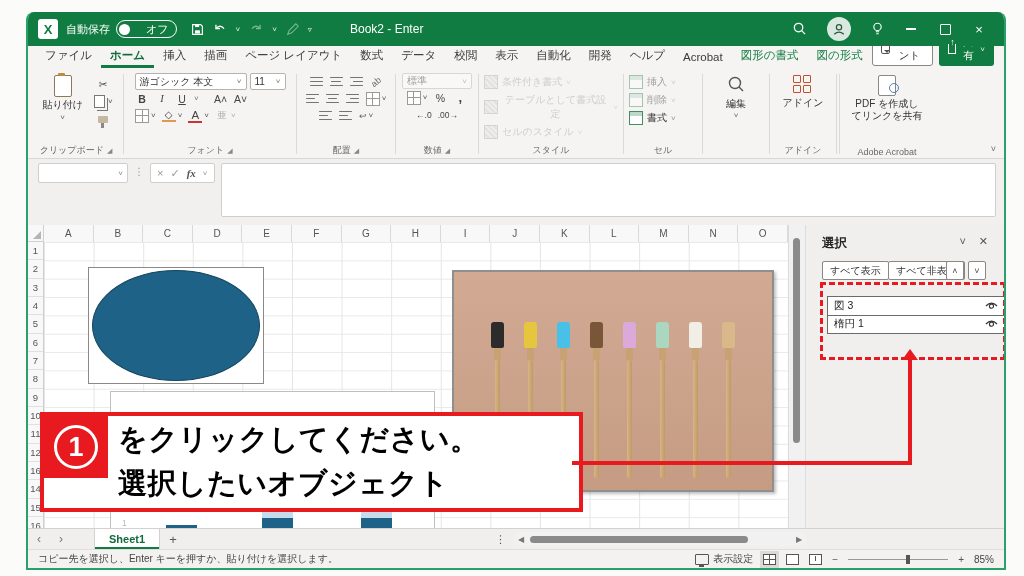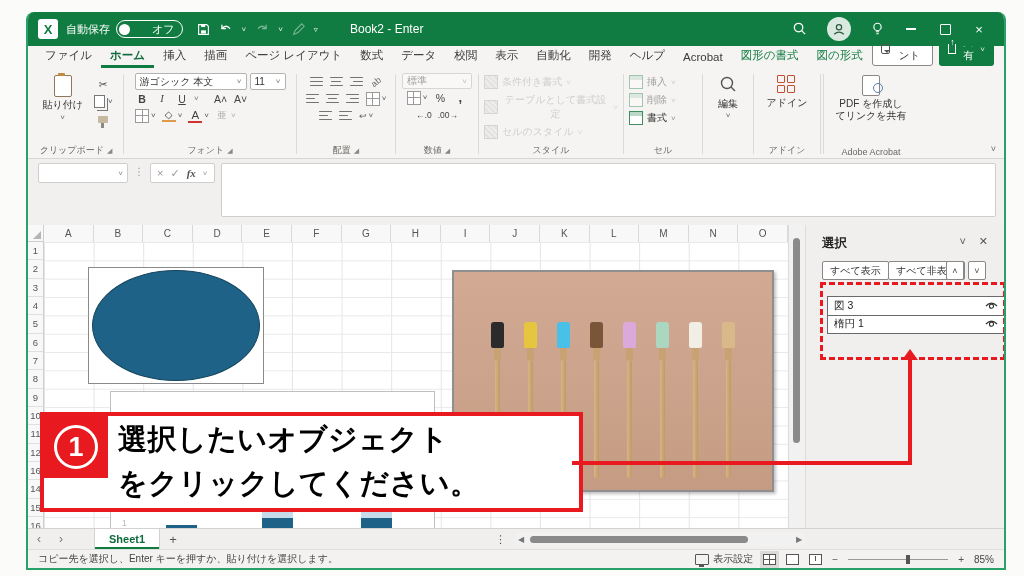--- a/index.html
+++ b/index.html
@@ -4,21 +4,21 @@
 <style>
   html,body{margin:0;padding:0}
   body{width:1024px;height:576px;position:relative;background:#fbfbfa;font-family:"Liberation Sans",sans-serif;overflow:hidden}
   .window{position:absolute;left:26px;top:12px;width:980px;height:558px;display:flex;flex-direction:column;
     background:#f5f4f2;border:2px solid #2aa06a;border-top:0;border-radius:8px 8px 0 0;box-sizing:border-box;overflow:hidden}
 
   
   .titlebar{height:34px;background:#107c41;display:flex;align-items:center;color:#fff;font-size:11px;flex:0 0 auto;position:relative}
   .titlebar .appicon{width:20px;height:20px;background:#fff;border-radius:3px;margin:0 8px 0 10px;display:flex;align-items:center;justify-content:center;color:#107c41;font-weight:bold;font-size:13px}
   .autosave{display:flex;align-items:center;gap:6px;margin-right:10px}
-  .toggle{border:1px solid #fff;border-radius:9px;height:16px;display:flex;align-items:center;padding:0 7px 0 2px;gap:22px}
+  .toggle{border:1px solid #fff;border-radius:9px;height:16px;display:flex;align-items:center;padding:0 7px 0 2px;gap:16px}
   .knob{width:11px;height:11px;border-radius:50%;background:#fff}
   .qat{display:flex;align-items:center;gap:9px;margin-left:4px}
   .qat svg{display:block}
   .dim{opacity:.45}
   .chev{font-size:8px;opacity:.9}
   .wtitle{position:absolute;left:322px;font-size:12px;color:#fff}
   .tb-right{margin-left:auto;display:flex;align-items:center;gap:20px;padding-right:18px}
   .avatar{width:24px;height:24px;border-radius:50%;background:#d9e9df;display:flex;align-items:center;justify-content:center}
   .winbtn{display:flex;align-items:center;justify-content:center;width:14px;height:14px;color:#fff;font-size:13px}
   .maxbox{width:9px;height:9px;border:1.3px solid #fff;border-radius:1px}
@@ -483,21 +483,21 @@
         </button>
 
         <button class="cellrow mbtn" style="height:auto">
           <span class="cic"></span>
           <span>書式</span>
           <span class="chev" style="color:#888">˅</span>
         </button>
       </div>
     <div class="rdiv"></div>
 
-    <div class="rgroup" style="width:48px">
+    <div class="rgroup" style="width:64px">
       <button class="bigbtn">
         <span><svg width="18" height="18" viewBox="0 0 18 18">
               <circle cx="8" cy="8" r="5.5" fill="none" stroke="#555" stroke-width="1.4"></circle>
               <path d="M12 12 l4 4" stroke="#555" stroke-width="1.4"></path>
             </svg></span>
         <span>編集</span>
         <span class="chev" style="color:#555">˅</span>
       </button>
     </div>
     <div class="rdiv"></div>
@@ -664,22 +664,22 @@
               <div class="handle"></div>
             </div>
           </div>
       </div>
 
       <div class="banner">
         <div class="badge">
           <span class="num">1</span>
         </div>
         <div class="banner-text">
+          <div>をクリックしてください。</div>
           <div>選択したいオブジェクト</div>
-          <div>をクリックしてください。</div>
         </div>
       </div>
     </div>
 
     <div class="vscroll">
       <div class="vthumb"></div>
     </div>
 
     <div class="pane">
       <span class="pane-title">選択</span>

